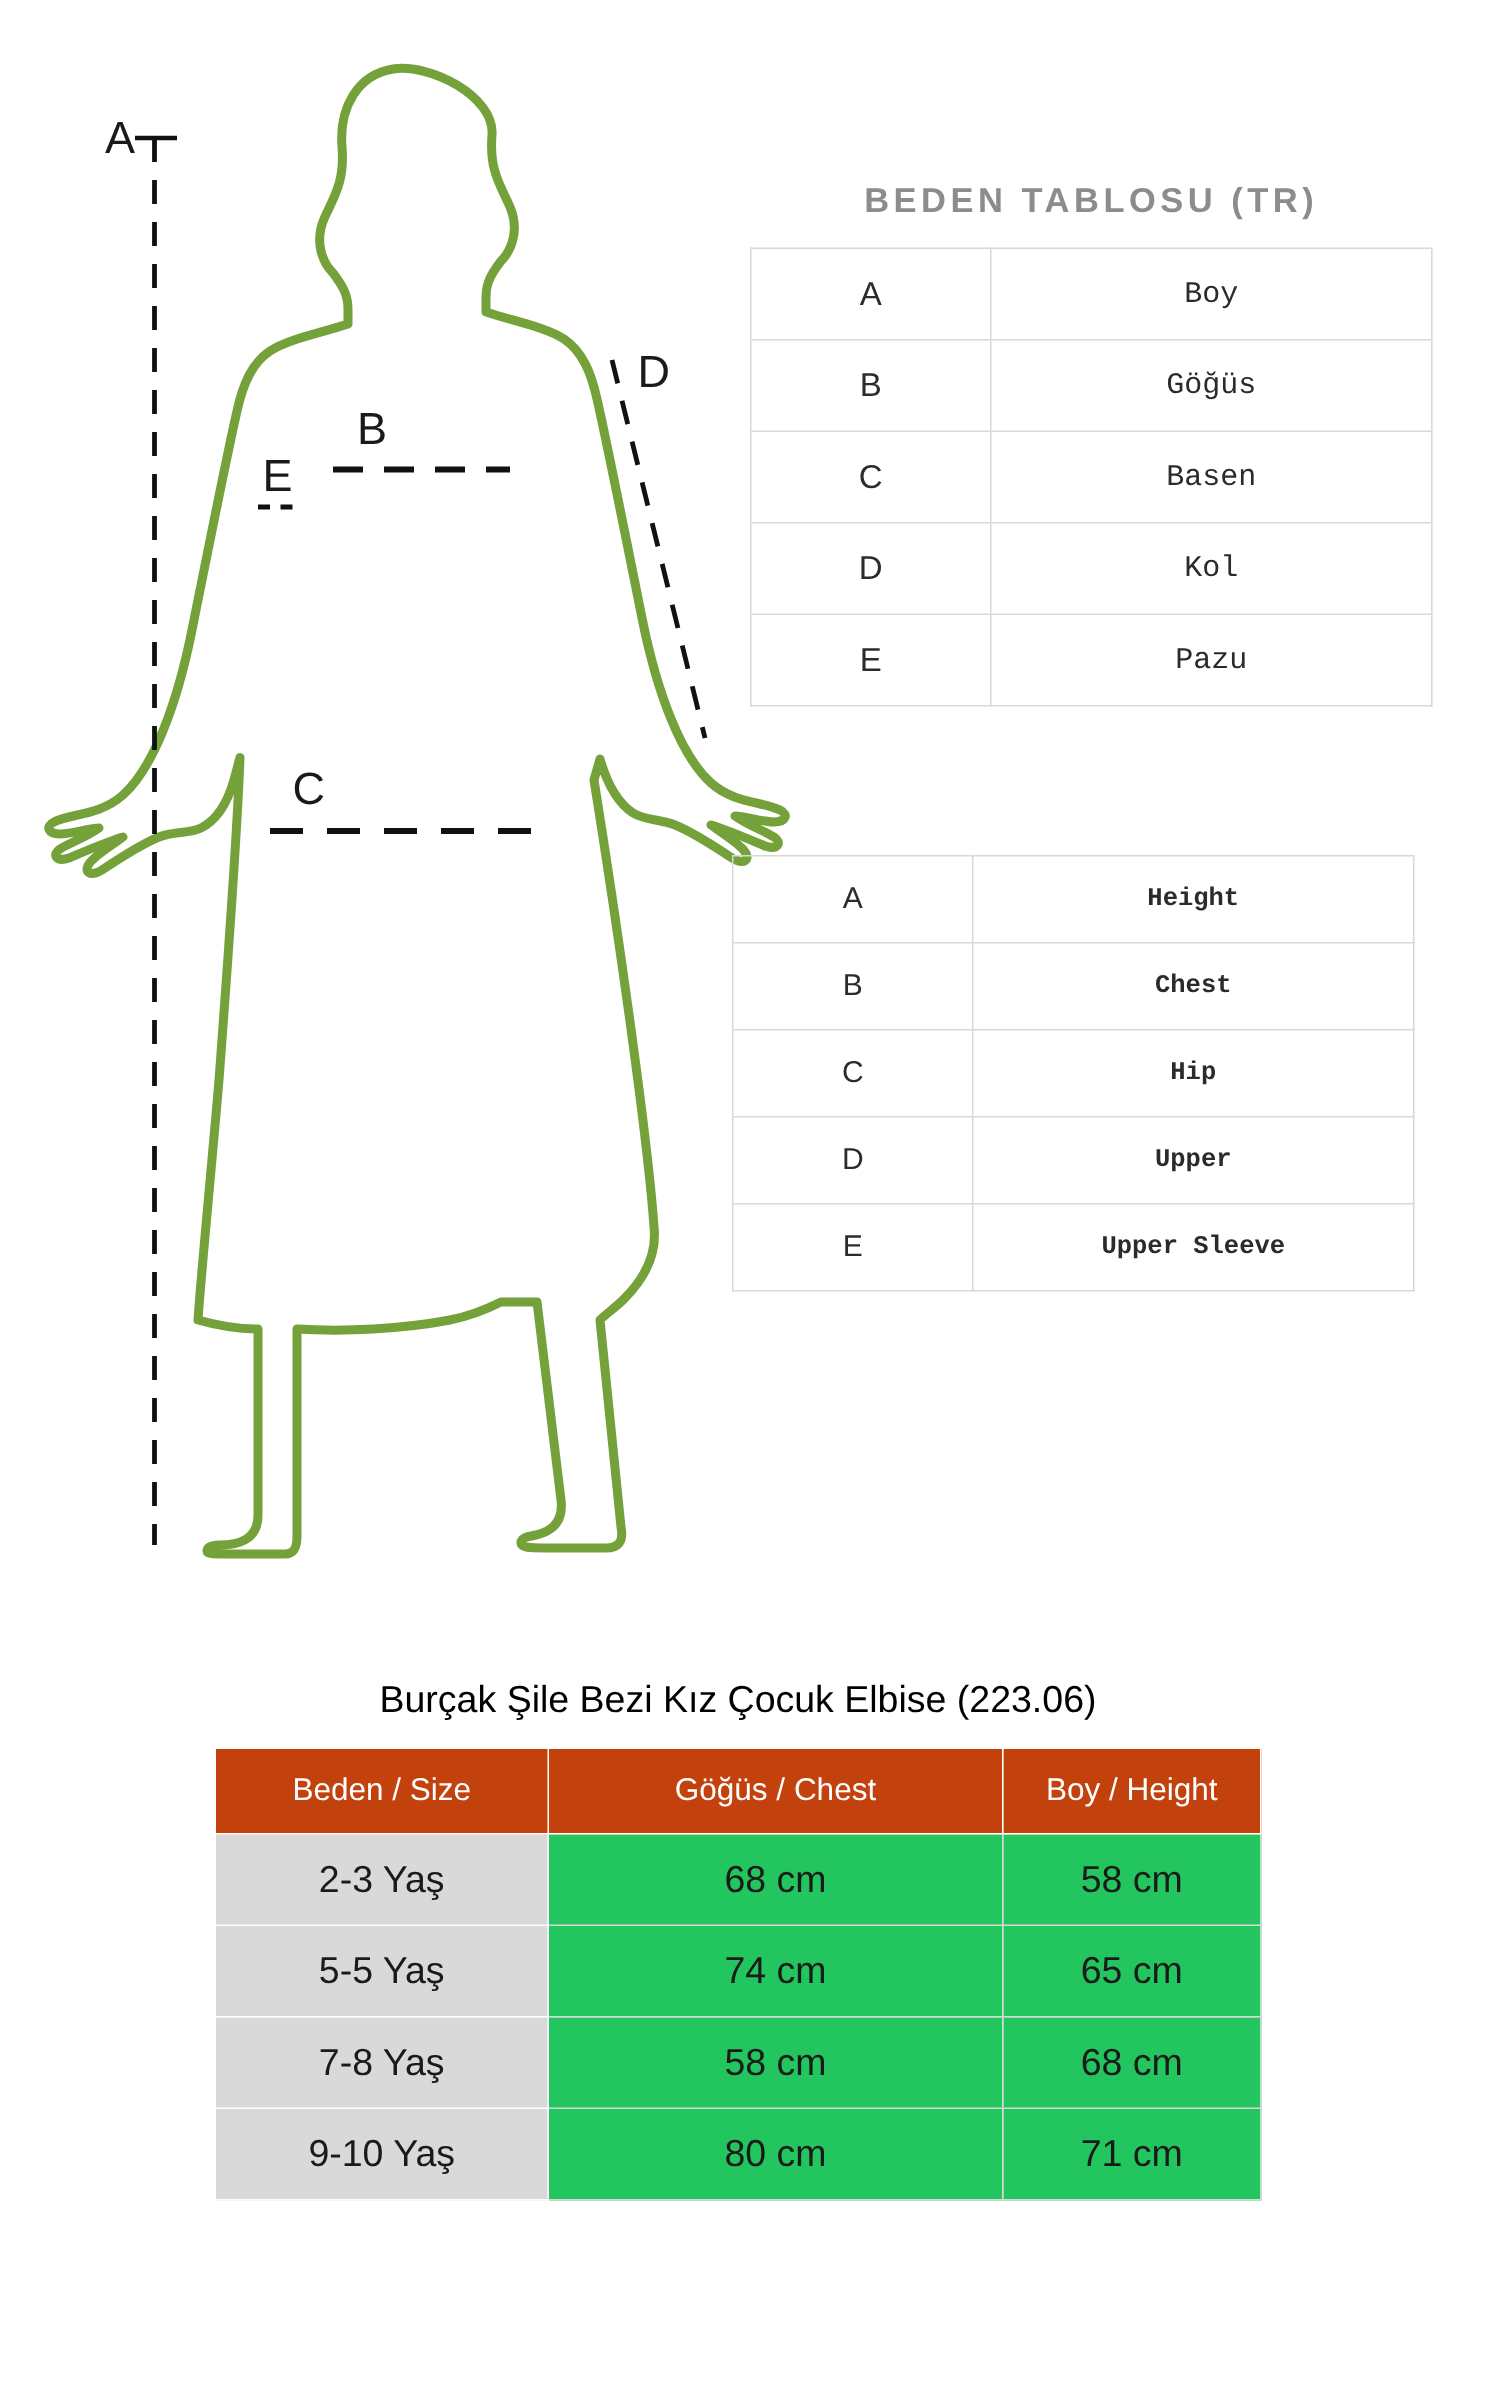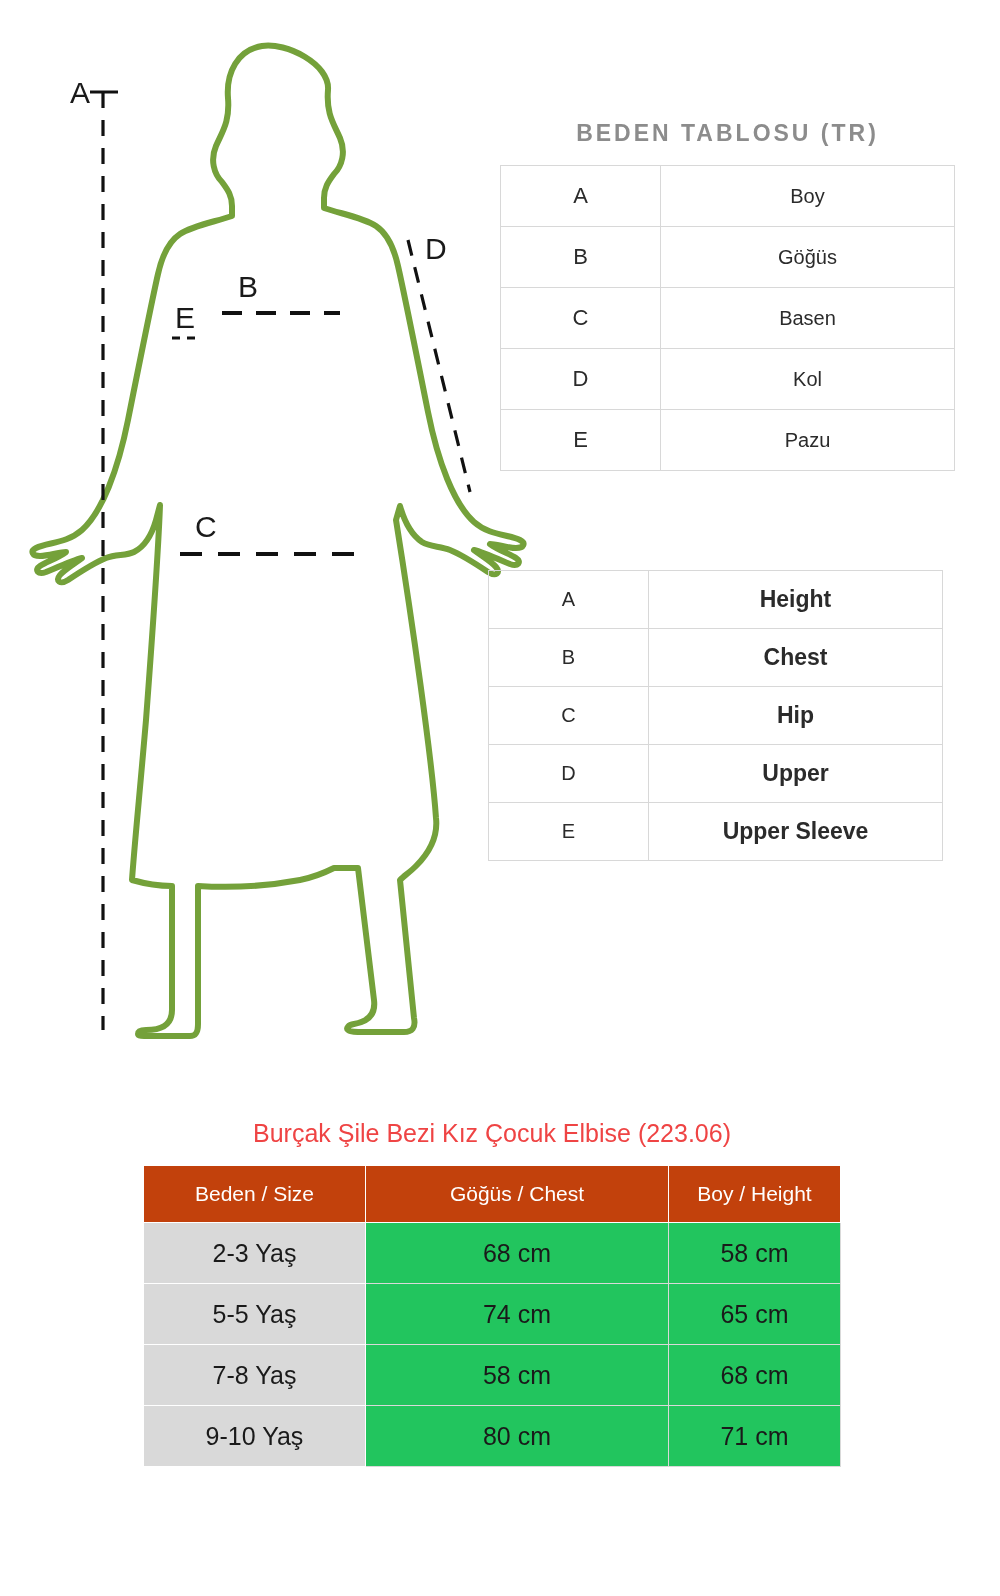--- a/index.html
+++ b/index.html
@@ -70,43 +70,44 @@
     text-align: center;
     vertical-align: middle;
     color: #2b2b2b;
   }
   table.legend td.key {
     width: 157px;
     font-size: 21px;
   }
   table.legend td.val {
     font-size: 19px;
+    font-family: Liberation Mono, monospace;
   }
   #legend-tr table.legend td.key { font-size: 22px; }
   #legend-tr table.legend td.val { font-size: 20px; }
   #legend-en table.legend td { height: 55px; }
   #legend-en table.legend td.key { font-size: 20px; }
-  #legend-en table.legend td.val { font-size: 23px; font-weight: bold; }
+  #legend-en table.legend td.val { font-size: 17px; font-weight: bold; }
 
   
   #size-table-wrap {
     position: absolute;
     left: 143px;
     top: 1100px;
     width: 697px;
   }
   table.sizes {
     border-collapse: collapse;
     width: 697px;
     table-layout: fixed;
   }
   table.sizes .caption-cell {
     text-align: center;
     font-size: 25px;
-    color: #ef4444;
+    color: #000000;
     height: 62px;
     border: 1px solid #ffffff;
     background: #ffffff;
     vertical-align: middle;
   }
   table.sizes thead th {
     background: #c2410c;
     color: #ffffff;
     font-size: 21px;
     font-weight: normal;

